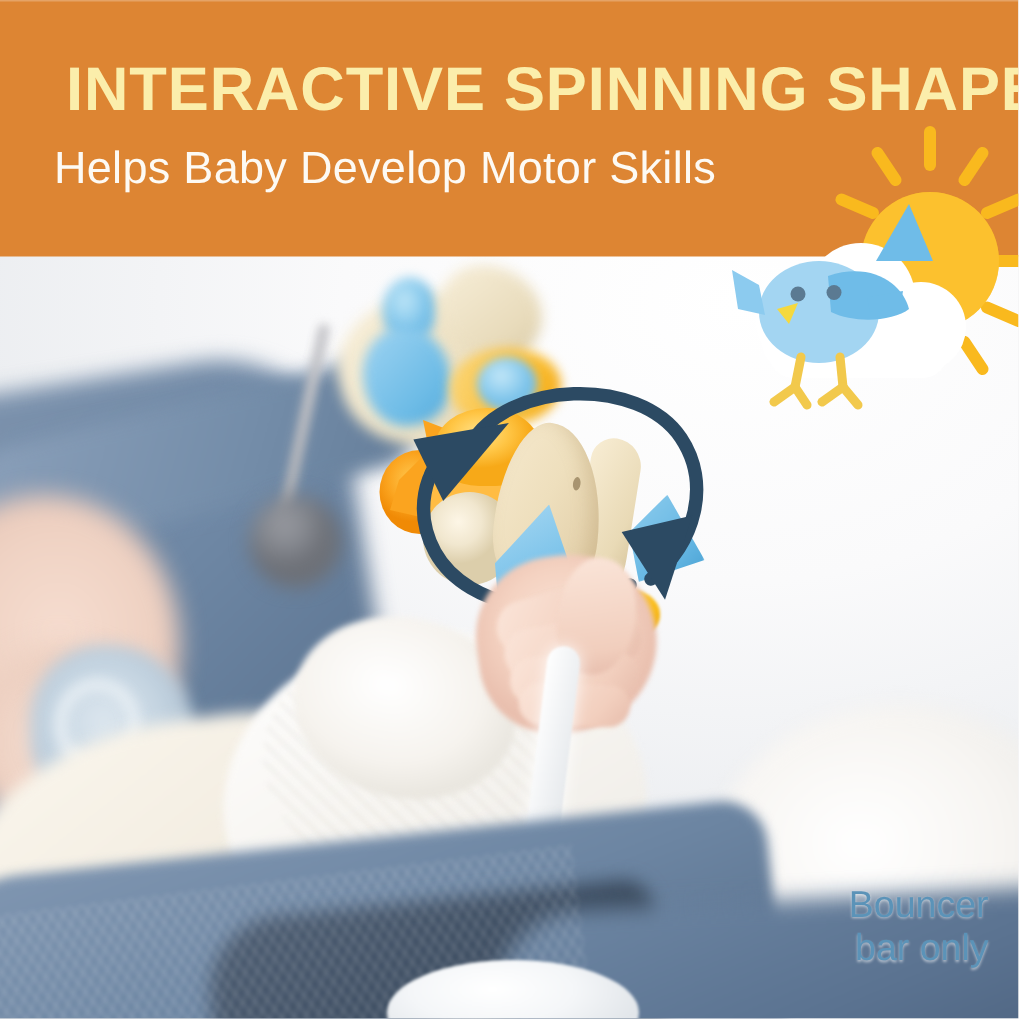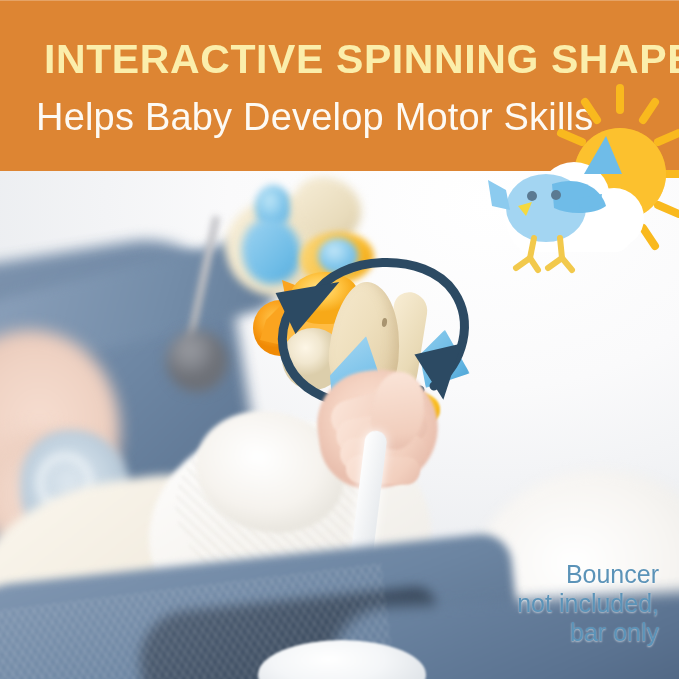--- a/index.html
+++ b/index.html
@@ -309,21 +309,21 @@
     background:#dd8533;
     box-shadow:0 1px 0 rgba(255,255,255,.25) inset;
   }
   .banner-title {
     position:absolute; left:44px; top:36px;
     font-size:41px; font-weight:bold; letter-spacing:.6px;
     color:#fbeeab; white-space:nowrap;
   }
   .banner-subtitle {
     position:absolute; left:36px; top:96px;
-    font-size:38px; font-weight:400; letter-spacing:.2px;
+    font-size:30px; font-weight:400; letter-spacing:.2px;
     color:#fdfaf4; white-space:nowrap;
   }
 
   
   .weather { position:absolute; left:486px; top:78px; width:193px; height:212px; }
   .weather svg { width:100%; height:100%; overflow:visible; }
 
   
   .note {
     position:absolute; right:20px; bottom:32px;
@@ -457,17 +457,16 @@
           <path d="M74 160 L76 180"></path>
           <path d="M76 180 L62 190"></path>
           <path d="M76 180 L86 192"></path>
         </g>
       </g>
     </svg>
   </div>
 
   <div class="note">
     <div>Bouncer</div>
-    <div>not included,</div>
     <div>bar only</div>
   </div>
 
 </div>
 
 </body></html>

